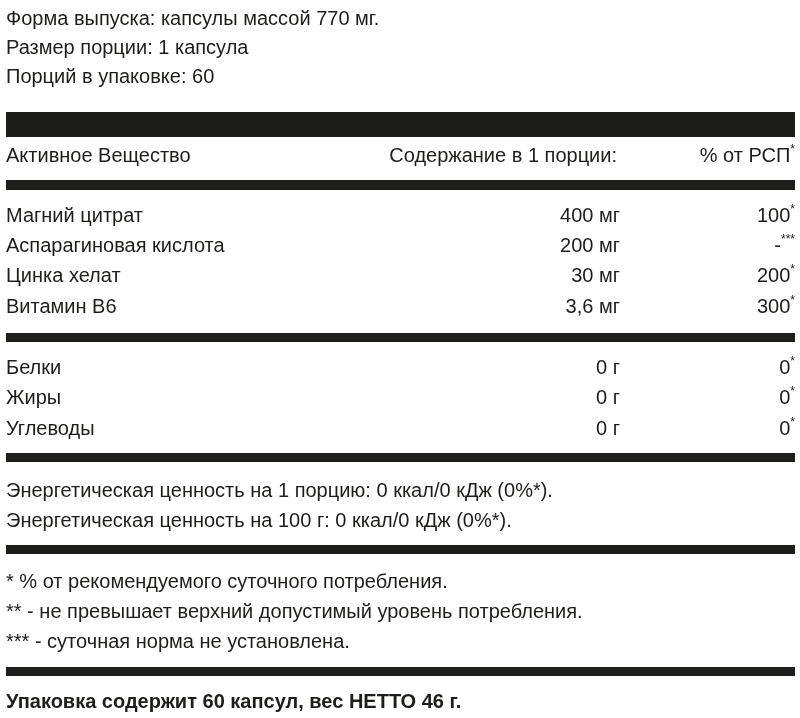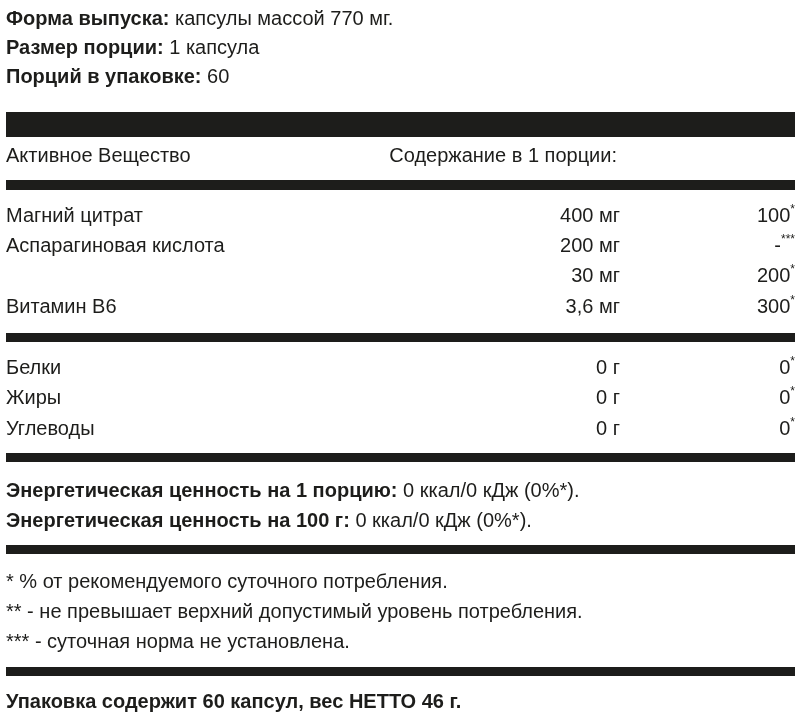--- a/index.html
+++ b/index.html
@@ -2,21 +2,21 @@
 <html><head>
 <meta charset="utf-8">
 <style>
   html, body { margin: 0; padding: 0; background: #ffffff; }
   body {
     width: 800px; height: 718px; overflow: hidden; position: relative;
     font-family: "Liberation Sans", "DejaVu Sans", sans-serif;
     color: #1d1d1b;
   }
   .line { position: absolute; left: 6px; font-size: 20px; line-height: 24px; white-space: nowrap; }
-  .b { font-weight: bold; }
+  .b { font-weight: normal; }
   .bar { position: absolute; left: 6px; width: 789px; background: #1d1d1b; }
   .row { position: absolute; left: 6px; width: 789px; height: 30px; font-size: 20px; line-height: 30px; }
   .row .name { position: absolute; left: 0; }
   .row .amt { position: absolute; right: 175px; text-align: right; }
   .row .pct { position: absolute; right: 0; text-align: right; }
   sup { font-size: 12px; vertical-align: top; line-height: 18px; }
 </style>
 </head>
 <body>
 
@@ -30,36 +30,38 @@
   <div class="line" style="top:64px;">
     <span class="b">Порций в упаковке:</span><span> 60</span>
   </div>
 </div>
 
 <div class="bar" style="top:112px;height:25px;"></div>
 
 <div class="row" style="top:140px;">
   <span class="name">Активное Вещество</span>
   <span class="amt" style="right:178px;">Содержание в 1 порции:</span>
+  <span class="pct"><span>% от РСП</span><sup>*</sup></span>
 </div>
 
 <div class="bar" style="top:180px;height:10px;"></div>
 
 <div>
   <div class="row" style="top:200px;">
     <span class="name">Магний цитрат</span>
     <span class="amt">400 мг</span>
     <span class="pct"><span>100</span><sup>*</sup></span>
   </div>
   <div class="row" style="top:230px;">
     <span class="name">Аспарагиновая кислота</span>
     <span class="amt">200 мг</span>
     <span class="pct"><span>-</span><sup>***</sup></span>
   </div>
   <div class="row" style="top:260px;">
+    <span class="name">Цинка хелат</span>
     <span class="amt">30 мг</span>
     <span class="pct"><span>200</span><sup>*</sup></span>
   </div>
   <div class="row" style="top:291px;">
     <span class="name">Витамин В6</span>
     <span class="amt">3,6 мг</span>
     <span class="pct"><span>300</span><sup>*</sup></span>
   </div>
 </div>
 

